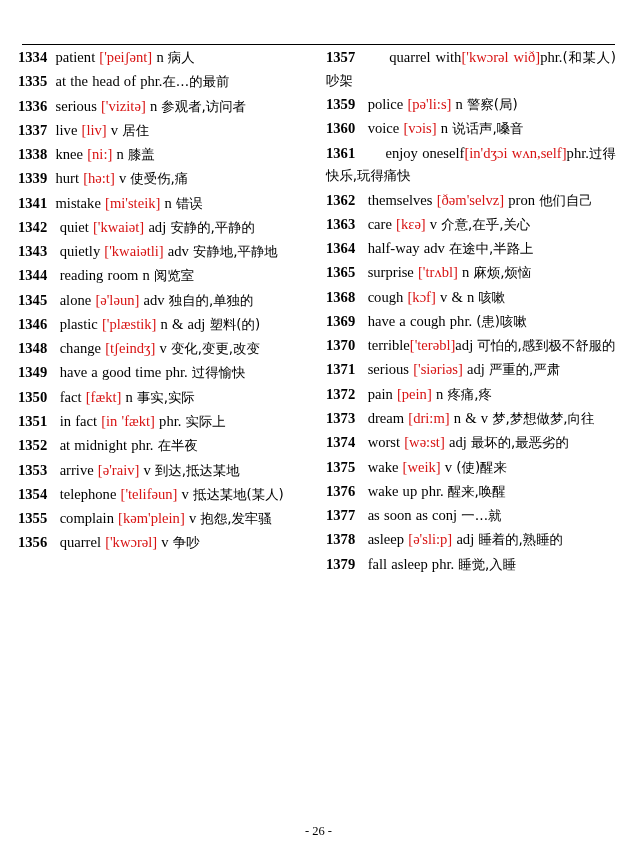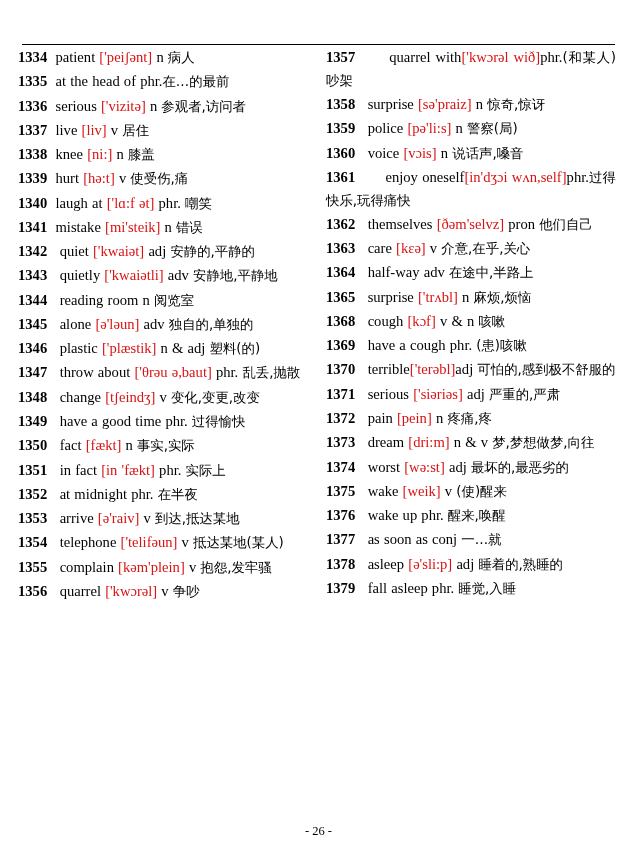--- a/index.html
+++ b/index.html
@@ -85,41 +85,38 @@
   <div class="rule-top"></div>
 
   <div class="columns">
     <div class="col" id="col0">
         <p class="entry"><span class="num">1334</span><span class="sp">  </span><span class="term">patient </span><span class="phon">['peiʃənt]</span><span class="pos"> n </span><span class="zh">病人</span></p>
         <p class="entry"><span class="num">1335</span><span class="sp">  </span><span class="term">at the head of  </span><span class="phon"></span><span class="pos">phr.</span><span class="zh">在…的最前</span></p>
         <p class="entry"><span class="num">1336</span><span class="sp">  </span><span class="term">serious </span><span class="phon">['vizitə]</span><span class="pos"> n </span><span class="zh">参观者,访问者</span></p>
         <p class="entry"><span class="num">1337</span><span class="sp">  </span><span class="term">live </span><span class="phon">[liv]</span><span class="pos"> v </span><span class="zh">  居住</span></p>
         <p class="entry"><span class="num">1338</span><span class="sp">  </span><span class="term">knee </span><span class="phon">[ni:]</span><span class="pos"> n </span><span class="zh">膝盖</span></p>
         <p class="entry"><span class="num">1339</span><span class="sp">  </span><span class="term">hurt </span><span class="phon">[hə:t]</span><span class="pos"> v </span><span class="zh">  使受伤,痛</span></p>
-        <p class="entry"><span class="num">1340</span><span class="sp">  </span><span class="term">laugh at </span><span class="phon">['lɑ:f ət]</span><span class="pos"> phr. </span><span class="zh">嘲笑</span></p>
         <p class="entry"><span class="num">1341</span><span class="sp">  </span><span class="term">mistake </span><span class="phon">[mi'steik]</span><span class="pos"> n </span><span class="zh">错误</span></p>
         <p class="entry"><span class="num">1342</span><span class="sp">   </span><span class="term">quiet </span><span class="phon">['kwaiət]</span><span class="pos"> adj </span><span class="zh">安静的,平静的</span></p>
         <p class="entry"><span class="num">1343</span><span class="sp">   </span><span class="term">quietly </span><span class="phon">['kwaiətli]</span><span class="pos"> adv </span><span class="zh">安静地,平静地</span></p>
         <p class="entry"><span class="num">1344</span><span class="sp">   </span><span class="term">reading room </span><span class="phon"></span><span class="pos">  n </span><span class="zh">阅览室</span></p>
         <p class="entry"><span class="num">1345</span><span class="sp">   </span><span class="term">alone </span><span class="phon">[ə'ləun]</span><span class="pos"> adv </span><span class="zh">独自的,单独的</span></p>
         <p class="entry"><span class="num">1346</span><span class="sp">   </span><span class="term">plastic </span><span class="phon">['plæstik]</span><span class="pos"> n &amp; adj </span><span class="zh">塑料(的)</span></p>
-        <p class="entry"><span class="num">1347</span><span class="sp">   </span><span class="term">throw about </span><span class="phon">['θrəu ə,baut]</span><span class="pos"> phr. </span><span class="zh">乱丢,抛散</span></p>
         <p class="entry"><span class="num">1348</span><span class="sp">   </span><span class="term">change </span><span class="phon">[tʃeindʒ]</span><span class="pos"> v </span><span class="zh">  变化,变更,改变</span></p>
         <p class="entry"><span class="num">1349</span><span class="sp">   </span><span class="term">have a good time </span><span class="phon"></span><span class="pos">phr. </span><span class="zh">过得愉快</span></p>
         <p class="entry"><span class="num">1350</span><span class="sp">   </span><span class="term">fact </span><span class="phon">[fækt]</span><span class="pos"> n </span><span class="zh">事实,实际</span></p>
         <p class="entry"><span class="num">1351</span><span class="sp">   </span><span class="term">in fact </span><span class="phon">[in 'fækt]</span><span class="pos"> phr. </span><span class="zh">实际上</span></p>
         <p class="entry"><span class="num">1352</span><span class="sp">   </span><span class="term">at midnight </span><span class="phon"></span><span class="pos">phr. </span><span class="zh">在半夜</span></p>
         <p class="entry"><span class="num">1353</span><span class="sp">   </span><span class="term">arrive </span><span class="phon">[ə'raiv]</span><span class="pos"> v </span><span class="zh">  到达,抵达某地</span></p>
         <p class="entry"><span class="num">1354</span><span class="sp">   </span><span class="term">telephone </span><span class="phon">['telifəun]</span><span class="pos"> v </span><span class="zh">    抵达某地(某人)</span></p>
         <p class="entry"><span class="num">1355</span><span class="sp">   </span><span class="term">complain </span><span class="phon">[kəm'plein]</span><span class="pos"> v </span><span class="zh">  抱怨,发牢骚</span></p>
         <p class="entry"><span class="num">1356</span><span class="sp">   </span><span class="term">quarrel </span><span class="phon">['kwɔrəl]</span><span class="pos"> v </span><span class="zh">  争吵</span></p>
       </div>
     <div class="col" id="col1">
         <p class="entry"><span class="num">1357</span><span class="sp">       </span><span class="term">quarrel with</span><span class="phon">['kwɔrəl wið]</span><span class="pos">phr.</span><span class="zh">(和某人)吵架</span></p>
-        <p class="entry"><span class="num">1358</span><span class="sp">   </span><span class="term">surprise </span><span class="phon">[sə'praiz]</span><span class="pos"> n </span><span class="zh">惊奇,惊讶</span></p>
         <p class="entry"><span class="num">1359</span><span class="sp">   </span><span class="term">police </span><span class="phon">[pə'li:s]</span><span class="pos"> n </span><span class="zh">警察(局)</span></p>
         <p class="entry"><span class="num">1360</span><span class="sp">   </span><span class="term">voice </span><span class="phon">[vɔis]</span><span class="pos"> n </span><span class="zh">说话声,嗓音</span></p>
         <p class="entry"><span class="num">1361</span><span class="sp">       </span><span class="term">enjoy    oneself</span><span class="phon">[in'dʒɔi wʌn,self]</span><span class="pos">phr.</span><span class="zh">过得快乐,玩得痛快</span></p>
         <p class="entry"><span class="num">1362</span><span class="sp">   </span><span class="term">themselves </span><span class="phon">[ðəm'selvz]</span><span class="pos"> pron </span><span class="zh">他们自己</span></p>
         <p class="entry"><span class="num">1363</span><span class="sp">   </span><span class="term">care </span><span class="phon">[kɛə]</span><span class="pos"> v </span><span class="zh">  介意,在乎,关心</span></p>
         <p class="entry"><span class="num">1364</span><span class="sp">   </span><span class="term">half-way </span><span class="phon"></span><span class="pos">  adv </span><span class="zh">在途中,半路上</span></p>
         <p class="entry"><span class="num">1365</span><span class="sp">   </span><span class="term">surprise </span><span class="phon">['trʌbl]</span><span class="pos"> n </span><span class="zh">麻烦,烦恼</span></p>
         <p class="entry"><span class="num">1368</span><span class="sp">   </span><span class="term">cough </span><span class="phon">[kɔf]</span><span class="pos"> v &amp; n </span><span class="zh">咳嗽</span></p>
         <p class="entry"><span class="num">1369</span><span class="sp">   </span><span class="term">have a cough </span><span class="phon"></span><span class="pos">   phr. </span><span class="zh">(患)咳嗽</span></p>
         <p class="entry"><span class="num">1370</span><span class="sp">   </span><span class="term">terrible</span><span class="phon">['terəbl]</span><span class="pos">adj </span><span class="zh">可怕的,感到极不舒服的</span></p>

